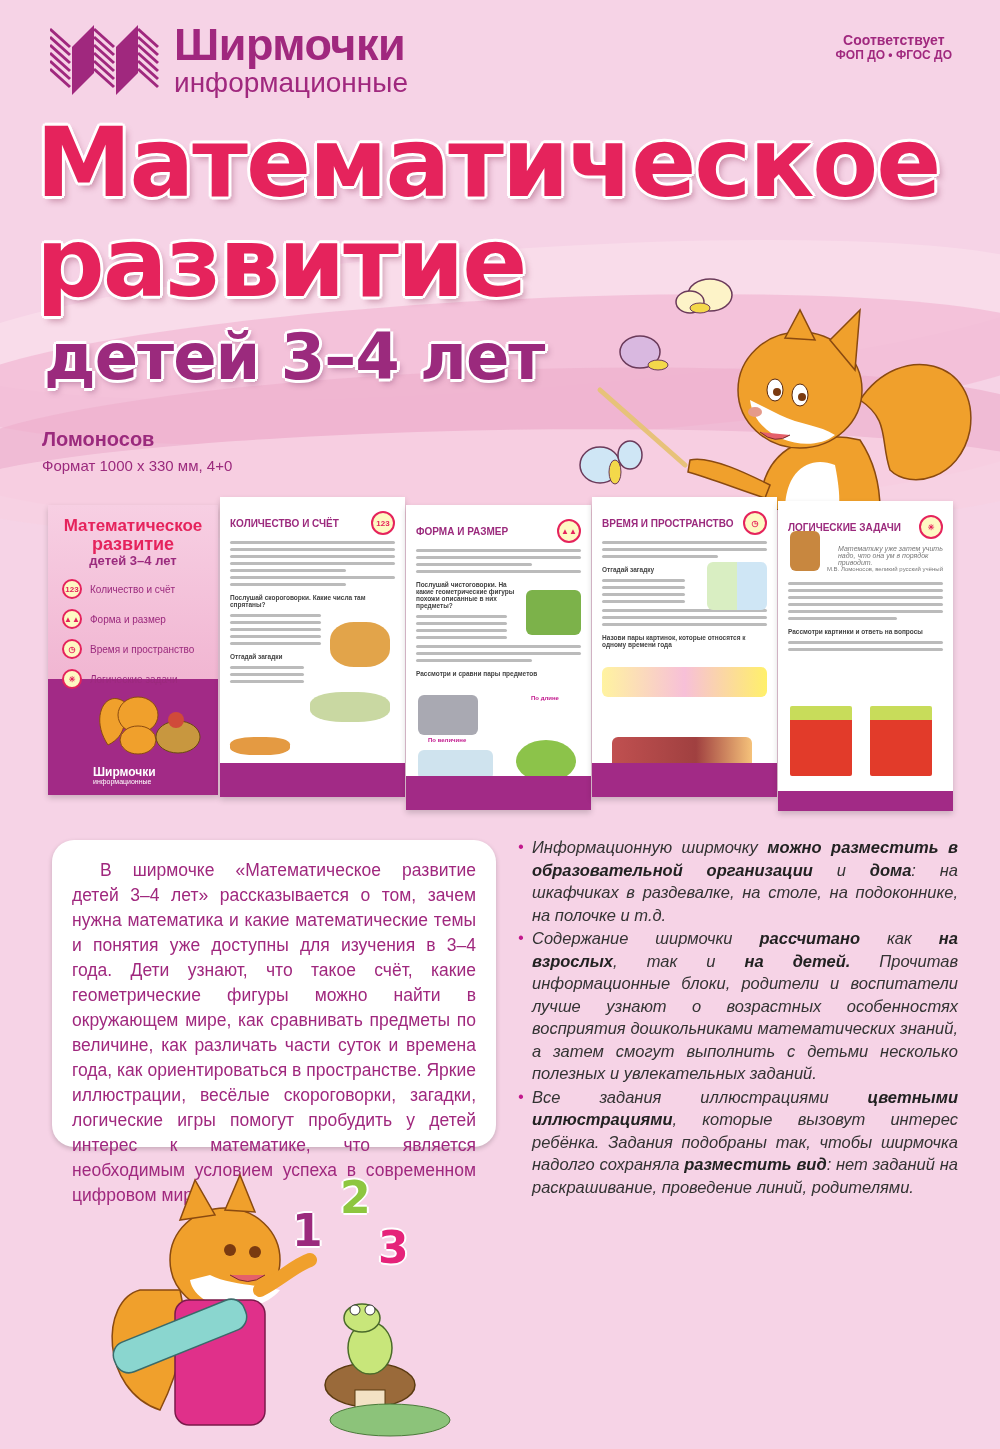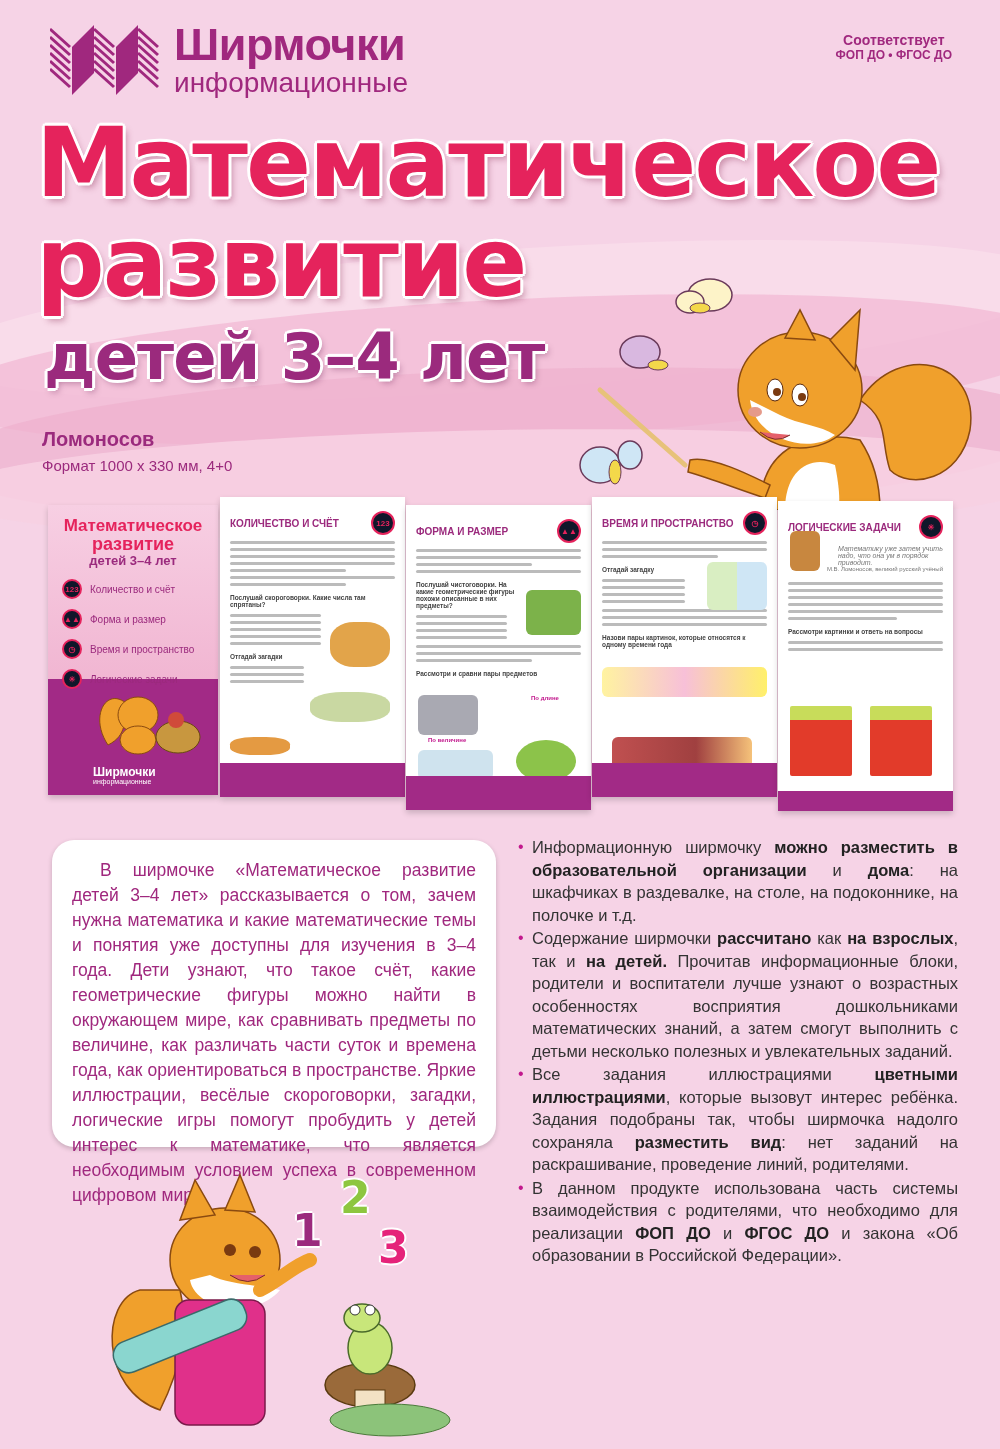--- a/index.html
+++ b/index.html
@@ -54,41 +54,41 @@
   .p2 { left: 358px; width: 185px; height: 305px; top: 8px; }
   .p3 { left: 544px; width: 185px; height: 300px; top: 0px; }
   .p4 { left: 730px; width: 175px; height: 310px; top: 4px; }
 
   .cover-title { text-align: center; margin-top: 12px; line-height: 1.05; }
   .cover-title .c1 { color: #e5235c; font-weight: bold; font-size: 17px; }
   .cover-title .c2 { color: #e5235c; font-weight: bold; font-size: 18px; }
   .cover-title .c3 { color: #9b2a7d; font-weight: bold; font-size: 13px; }
   .cover-list { list-style: none; margin: 12px 0 0 14px; }
   .cover-list li { display: flex; align-items: center; gap: 8px; font-size: 10px; color: #9b2a7d; margin-bottom: 10px; }
-  .circ { width: 20px; height: 20px; border-radius: 50%; border: 2px solid #e5235c; color: #e5235c; font-size: 8px; display: flex; align-items: center; justify-content: center; font-weight: bold; background: #0f172a; flex: none; }
+  .circ { width: 20px; height: 20px; border-radius: 50%; border: 2px solid #e5235c; color: #e5235c; font-size: 8px; display: flex; align-items: center; justify-content: center; font-weight: bold; background: #fef9c3; flex: none; }
   .cover-brand { position: absolute; left: 45px; bottom: 10px; color: #fff; font-size: 12px; font-weight: bold; line-height: 1; }
   .cover-brand small { display: block; font-size: 7px; font-weight: normal; }
 
   .ph { padding: 14px 10px 0 10px; }
   .ph h4 { color: #9b2a7d; font-size: 10px; font-weight: bold; display: flex; justify-content: space-between; align-items: center; }
   .ph .circ { width: 24px; height: 24px; }
   .lines { margin-top: 6px; }
   .lines div { height: 3px; background: #bbb; margin-bottom: 4px; border-radius: 2px; }
   .lines div.s { width: 70%; }
   .sub { font-size: 6.5px; font-weight: bold; color: #444; margin: 8px 0 4px; }
   .cap { font-size: 6px; color: #c2188d; font-weight: bold; text-align: center; }
 
   .pic { position: absolute; border-radius: 6px; }
 
   
   .desc-box { position: absolute; left: 52px; top: 840px; width: 444px; height: 307px; background: #fff; border-radius: 22px; box-shadow: 0 2px 5px rgba(0,0,0,.2); padding: 18px 20px; }
   .desc-box p { color: #a0287e; font-size: 17.5px; line-height: 25px; text-align: justify; text-indent: 28px; }
 
   .bullets { position: absolute; left: 518px; top: 836px; width: 440px; list-style: none; }
-  .bullets li { position: relative; padding-left: 14px; font-size: 16.5px; line-height: 22.5px; color: #333; text-align: justify; margin-bottom: 1px; }
+  .bullets li { position: relative; padding-left: 14px; font-size: 16.5px; line-height: 22.5px; color: #333; text-align: justify; margin-bottom: 1px; font-style: italic; }
   .bullets li::before { content: "•"; position: absolute; left: 0; color: #c2188d; font-size: 16px; }
   .bullets b { font-weight: bold; color: #222; }
 
   .squirrel-bottom { position: absolute; left: 80px; top: 1170px; width: 390px; height: 270px; }
   .num { position: absolute; font-family: "DejaVu Sans", sans-serif; font-weight: bold; font-size: 44px; text-shadow: 2px 0 0 #fff, -2px 0 0 #fff, 0 2px 0 #fff, 0 -2px 0 #fff; }
 </style>
 </head>
 <body>
 
 <div class="page">
@@ -356,21 +356,20 @@
   </div>
 
   <div class="desc-box">
     <p>В ширмочке «Математическое развитие детей 3–4 лет» рассказывается о том, зачем нужна математика и какие математические темы и понятия уже доступны для изучения в 3–4 года. Дети узнают, что такое счёт, какие геометрические фигуры можно найти в окружающем мире, как сравнивать предметы по величине, как различать части суток и времена года, как ориентироваться в пространстве. Яркие иллюстрации, весёлые скороговорки, загадки, логические игры помогут пробудить у детей интерес к математике, что является необходимым условием успеха в современном цифровом мире.</p>
   </div>
 
   <ul class="bullets">
       <li><span>Информационную ширмочку </span><b>можно разместить в образовательной организации</b><span> и </span><b>дома</b><span>: на шкафчиках в раздевалке, на столе, на подоконнике, на полочке и т.д.</span></li>
       <li><span>Содержание ширмочки </span><b>рассчитано</b><span> как </span><b>на взрослых</b><span>, так и </span><b>на детей.</b><span> Прочитав информационные блоки, родители и воспитатели лучше узнают о возрастных особенностях восприятия дошкольниками математических знаний, а затем смогут выполнить с детьми несколько полезных и увлекательных заданий.</span></li>
       <li><span>Все задания иллюстрациями </span><b>цветными иллюстрациями</b><span>, которые вызовут интерес ребёнка. Задания подобраны так, чтобы ширмочка надолго сохраняла </span><b>разместить вид</b><span>: нет заданий на раскрашивание, проведение линий, родителями.</span></li>
-      <li><span>В данном продукте использована часть системы взаимодействия с родителями, что необходимо для реализации </span><b>ФОП ДО</b><span> и </span><b>ФГОС ДО</b><span> и закона «Об образовании в Российской Федерации».</span></li>
     </ul>
 
   <svg class="squirrel-bottom" viewBox="0 0 390 270">
     <path d="M60 120 C 20 130, 20 220, 80 240 C 100 200, 110 160, 100 120 Z" fill="#f0a02c" stroke="#8a4a10" stroke-width="1.5"></path>
     <ellipse cx="145" cy="90" rx="55" ry="52" fill="#f0a02c" stroke="#8a4a10" stroke-width="1.5"></ellipse>
     <path d="M110 110 C 115 140, 175 150, 200 120 C 180 115, 150 115, 130 105 Z" fill="#fff"></path>
     <polygon points="100,50 115,10 135,45" fill="#f0a02c" stroke="#8a4a10" stroke-width="1.5"></polygon>
     <polygon points="145,40 160,5 175,42" fill="#f0a02c" stroke="#8a4a10" stroke-width="1.5"></polygon>
     <circle cx="150" cy="80" r="6" fill="#7a3a10"></circle>
     <circle cx="175" cy="82" r="6" fill="#7a3a10"></circle>

